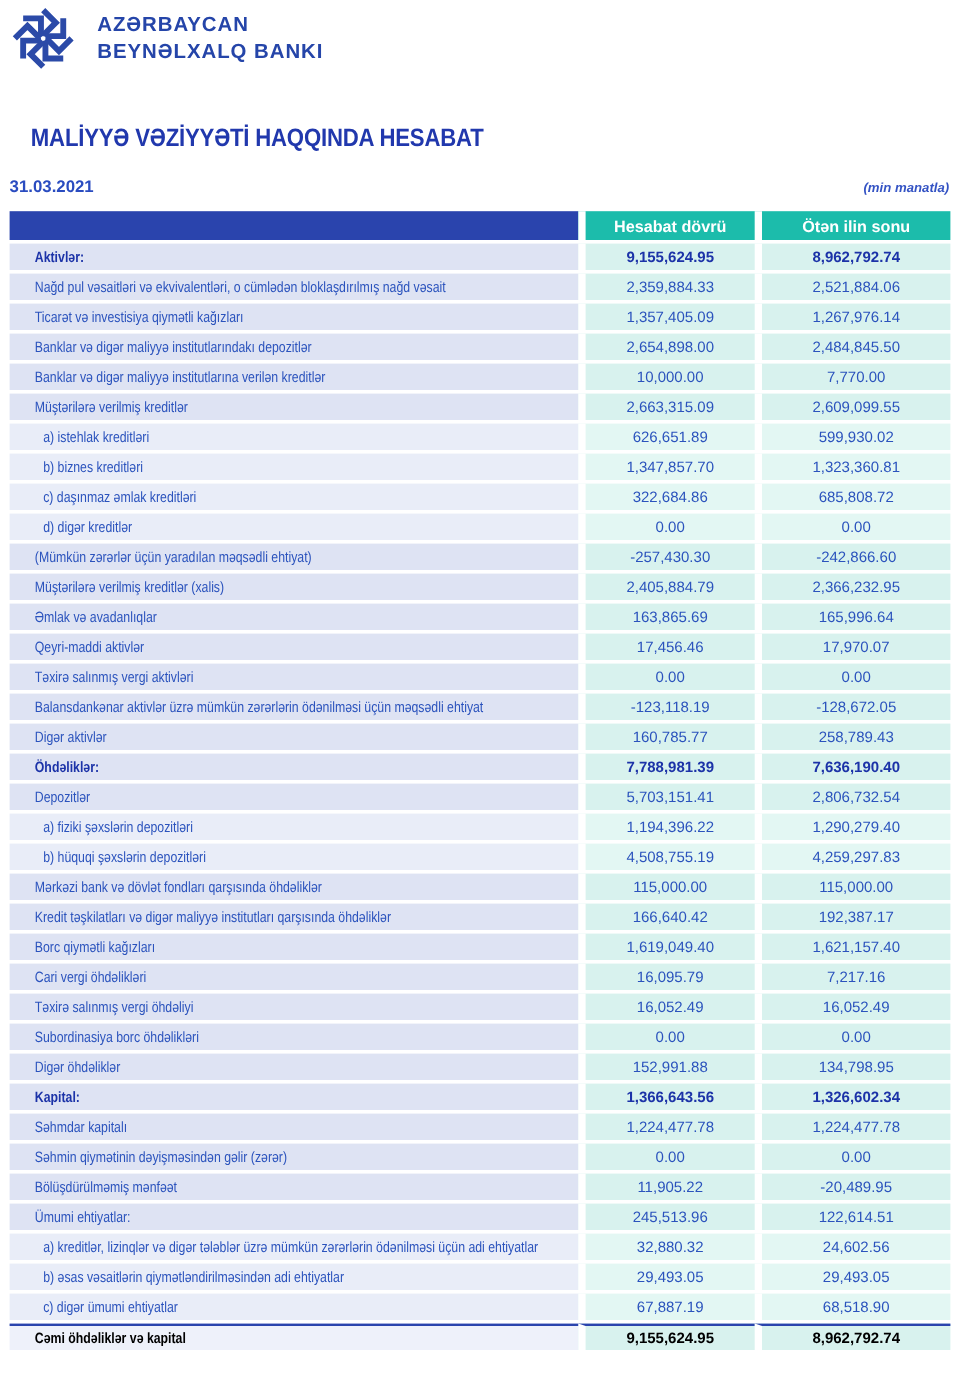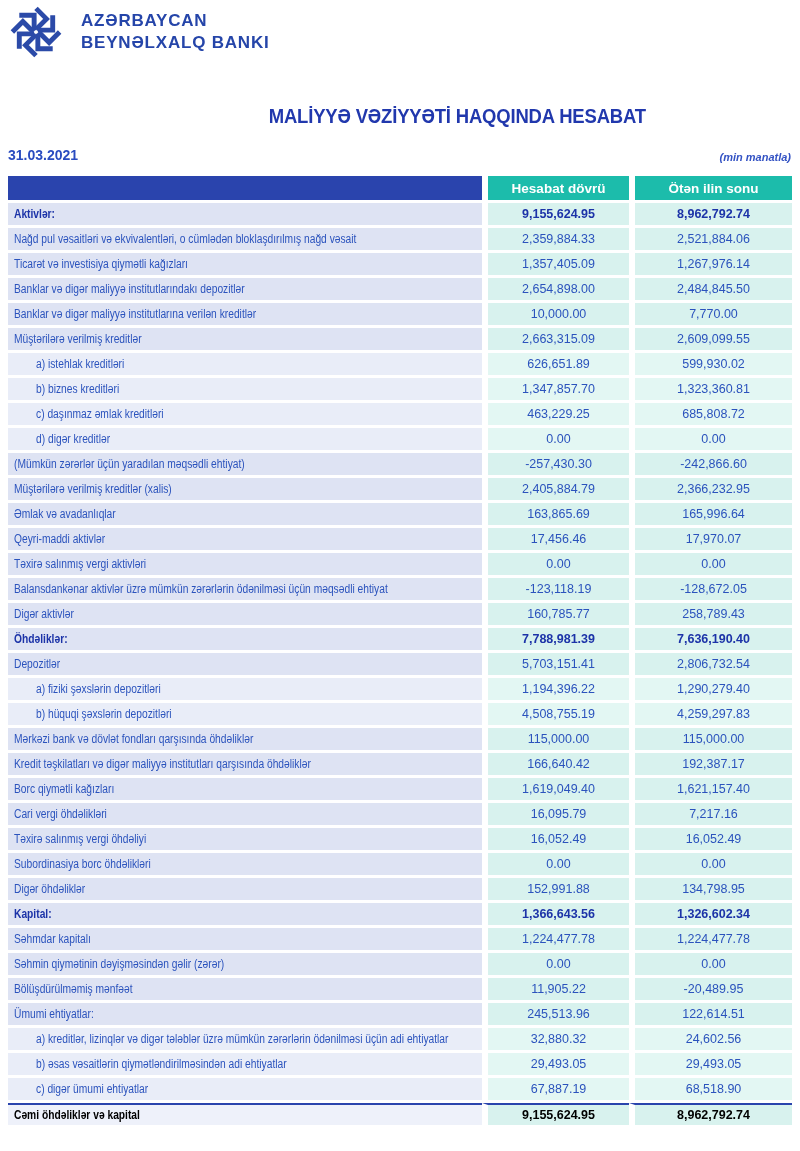--- a/index.html
+++ b/index.html
@@ -18,21 +18,21 @@
     font-weight:bold;
     font-size:17px;
     letter-spacing:0.8px;
     line-height:1.28;
     color:#2545a9;
     white-space:pre-line;
   }
   
   .report-title {
     position:absolute; top:104px; left:0; width:672px;
-    text-align:right; font-size:21px; font-weight:bold;
+    text-align:left; font-size:21px; font-weight:bold;
     color:#2138ad; letter-spacing:-0.2px;
   }
   .report-title span { display:inline-block; transform:scaleX(0.88); transform-origin:center; white-space:nowrap; }
   .meta-date {
     position:absolute; top:147px; left:8px;
     font-size:14px; font-weight:bold; color:#2a4cc0;
   }
   .meta-note {
     position:absolute; top:151px; right:9px;
     font-size:11px; font-style:italic; font-weight:bold; color:#3453c4;
@@ -51,21 +51,21 @@
   th, td { height:22px; vertical-align:middle; }
   th.corner { background:#2a44ad; height:24px; }
   th.colhead {
     background:#1cbcab; color:#ffffff;
     font-size:13.5px; font-weight:bold; text-align:center;
     border-left:6px solid #ffffff; height:24px;
   }
   td.label {
     background:#dee3f3; color:#2b53bd;
     font-size:12.5px; text-align:left;
-    padding-left:6px; white-space:nowrap; overflow:hidden;
+    padding-left:21px; white-space:nowrap; overflow:hidden;
   }
   td.label .fit { display:inline-block; transform:scaleX(0.82); transform-origin:0 50%; white-space:nowrap; }
   td.val {
     background:#d8f2ee; color:#2b53bd;
     font-size:12.5px; text-align:center;
     border-left:6px solid #ffffff; white-space:nowrap;
   }
   tr.sub td.label { padding-left:28px; background:#e9edf8; }
   tr.sub td.val   { background:#e3f7f3; }
   tr.section td   { font-weight:bold; color:#1c33a8; }
@@ -147,21 +147,21 @@
         <td class="val">626,651.89</td>
         <td class="val">599,930.02</td>
       </tr>
       <tr class="sub">
         <td class="label"><span class="fit">b) biznes kreditləri</span></td>
         <td class="val">1,347,857.70</td>
         <td class="val">1,323,360.81</td>
       </tr>
       <tr class="sub">
         <td class="label"><span class="fit">c) daşınmaz əmlak kreditləri</span></td>
-        <td class="val">463,229.25</td>
+        <td class="val">322,684.86</td>
         <td class="val">685,808.72</td>
       </tr>
       <tr class="sub">
         <td class="label"><span class="fit">d) digər kreditlər</span></td>
         <td class="val">0.00</td>
         <td class="val">0.00</td>
       </tr>
       <tr class="item">
         <td class="label"><span class="fit">(Mümkün zərərlər üçün yaradılan məqsədli ehtiyat)</span></td>
         <td class="val">-257,430.30</td>

